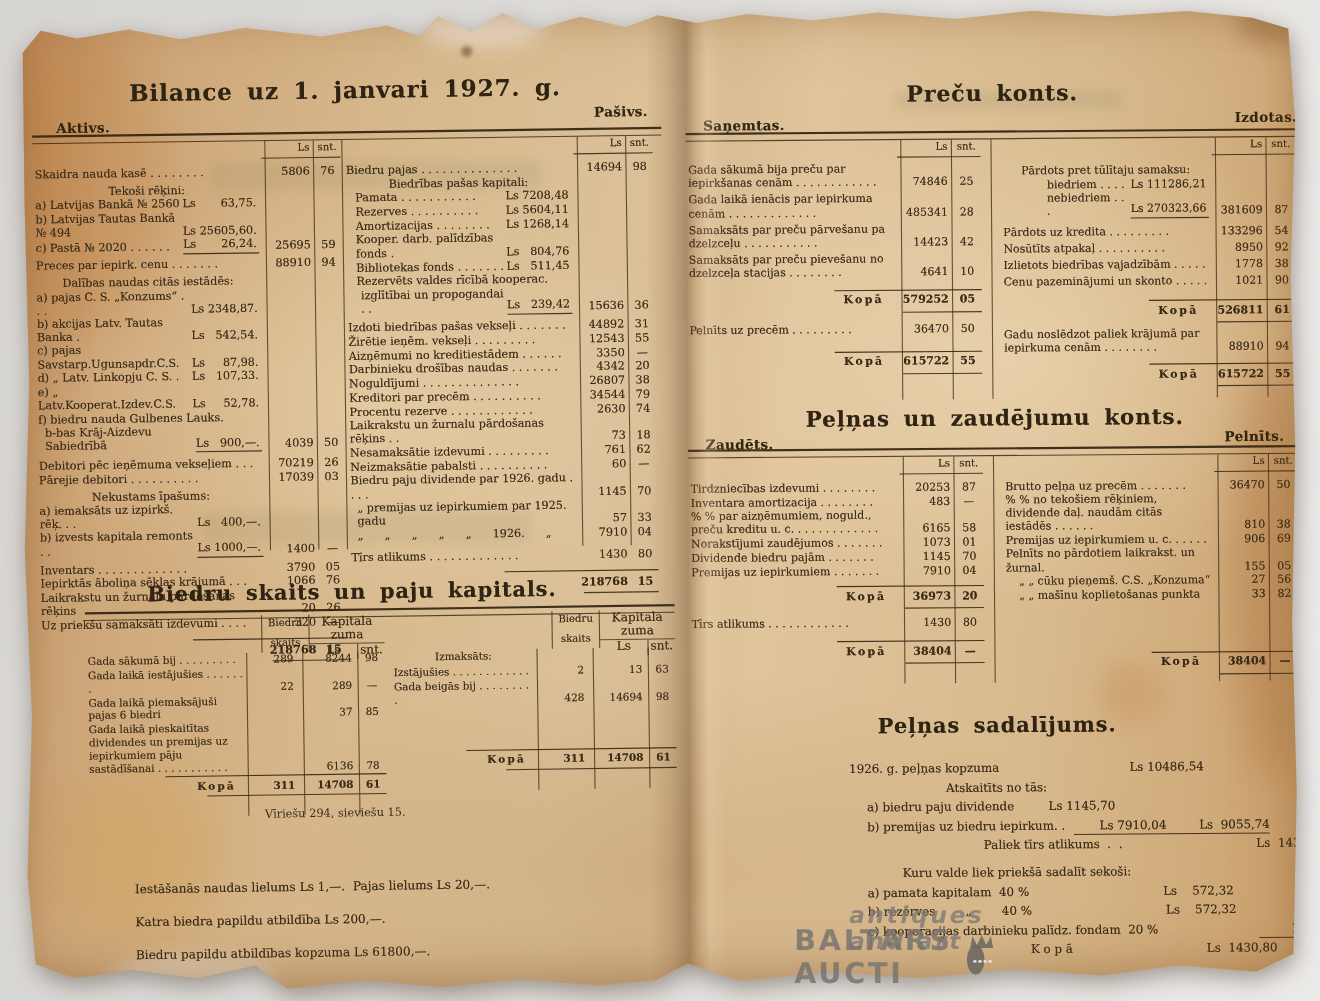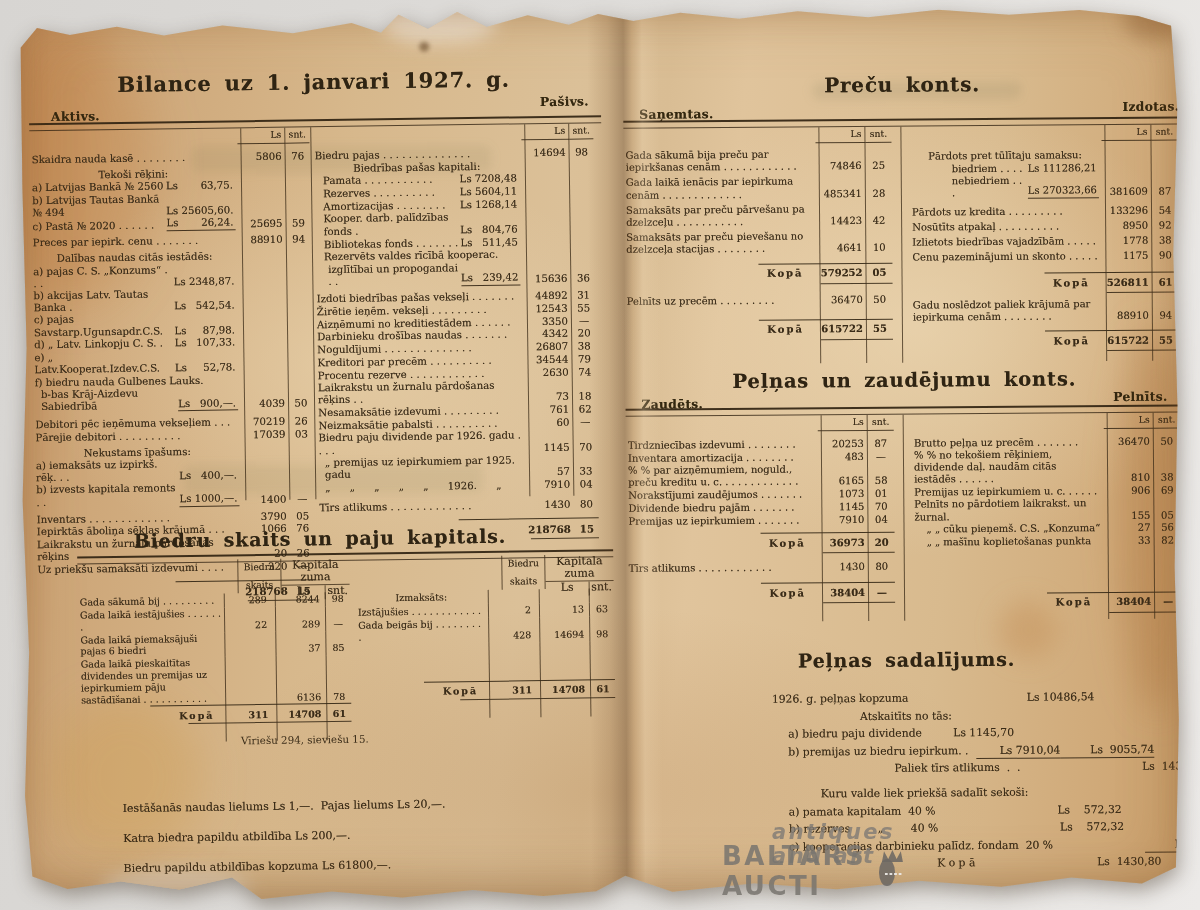--- a/index.html
+++ b/index.html
@@ -796,21 +796,21 @@
                 <div class="lbl">
                   <span class="t">Izlietots biedrības vajadzībām  .  .  .  .  .</span>
                 </div>
                 <div class="ls">1778</div>
                 <div class="snt">38</div>
               </div>
               <div class="lrow item" style="margin-top: 2px;">
                 <div class="lbl">
                   <span class="t">Cenu pazeminājumi un skonto  .  .  .  .  .</span>
                 </div>
-                <div class="ls">1175</div>
+                <div class="ls">1021</div>
                 <div class="snt">90</div>
               </div>
               <div class="lrow total" style="margin-top: 12px;">
                 <div class="lbl">
                   <span class="t">Kopā</span>
                 </div>
                 <div class="ls">526811</div>
                 <div class="snt">61</div>
               </div>
               <div class="lrow item" style="margin-top: 9px;">

